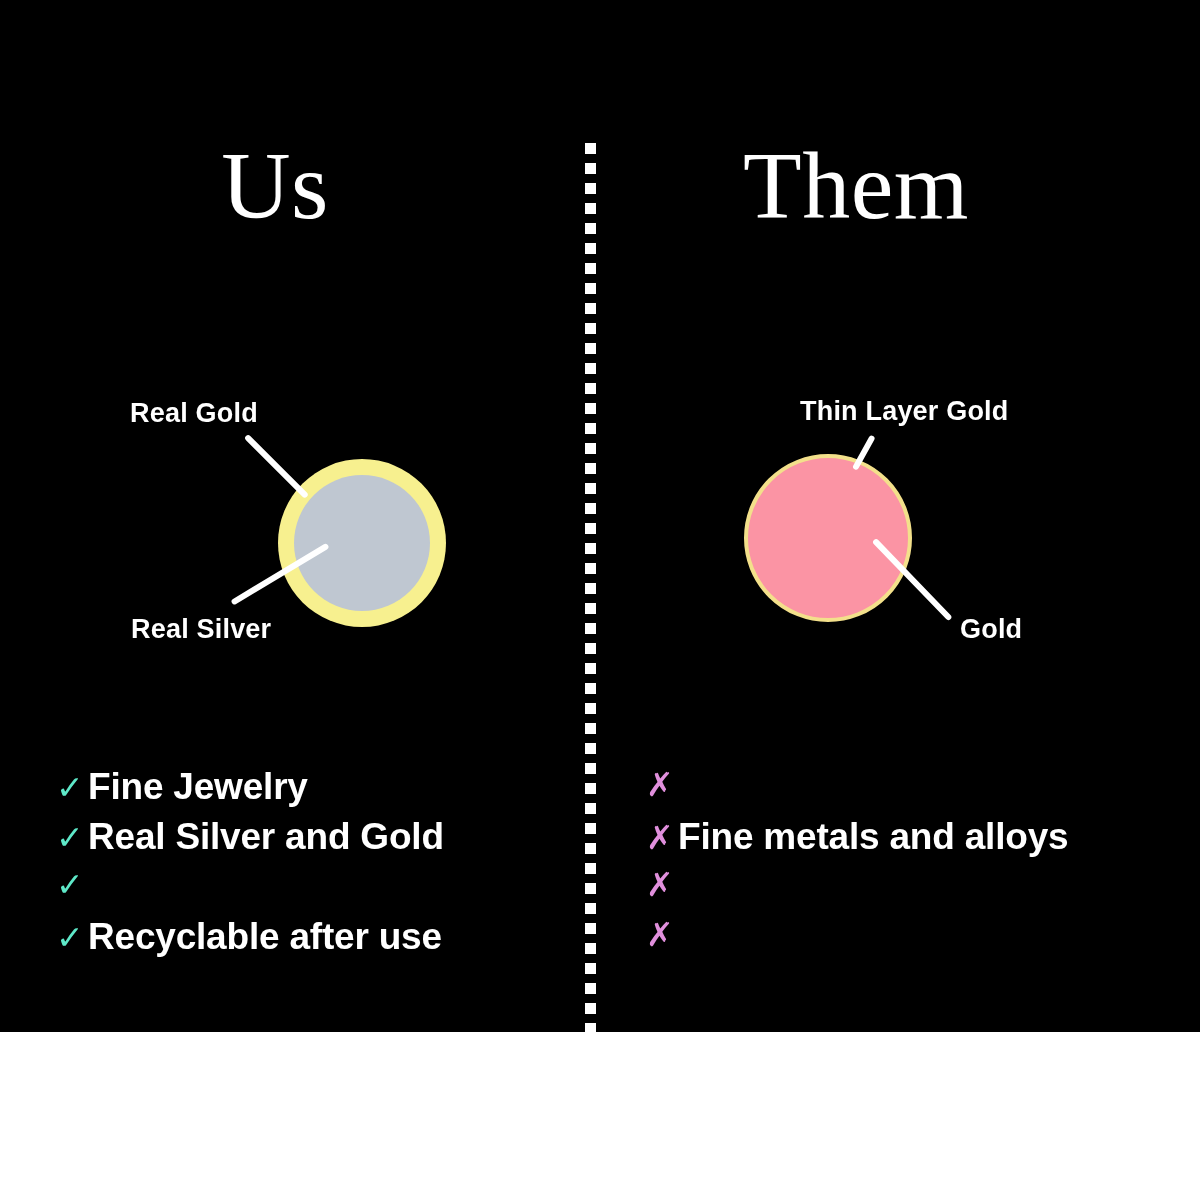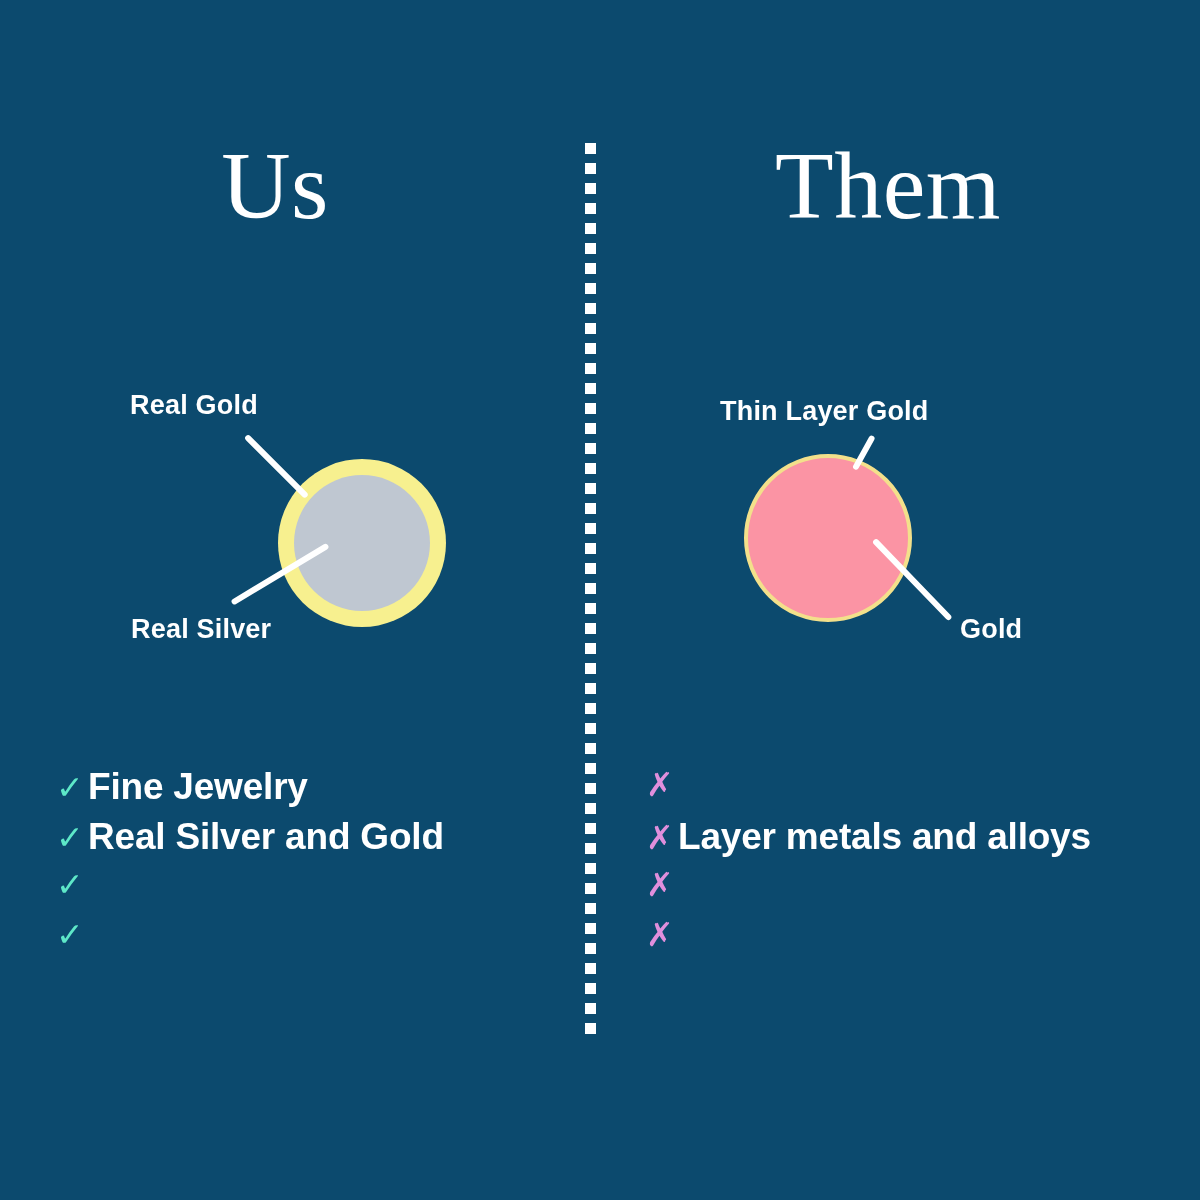--- a/index.html
+++ b/index.html
@@ -8,41 +8,41 @@
   }
   body {
     width: 1200px;
     height: 1200px;
     overflow: hidden;
     font-family: "Liberation Sans", sans-serif;
   }
   #page {
     position: relative;
     width: 1200px;
-    height: 1200px;
-    background: #0c4a6e;
+    height: 1032px;
+    background: #000000;
     overflow: hidden;
   }
 
   
   .heading {
     position: absolute;
     top: 138px;
     width: 560px;
     text-align: center;
     font-family: "Liberation Serif", "DejaVu Serif", serif;
     font-size: 96px;
     line-height: 1.0;
     color: #FFFFFF;
     font-weight: 400;
     letter-spacing: 0.5px;
     white-space: nowrap;
   }
   .heading.left  { left: -5px; }
-  .heading.right { left: 608px; text-align: center; }
+  .heading.right { left: 576px; text-align: center; }
 
   
   .divider {
     position: absolute;
     left: 585px;
     top: 143px;
     width: 11px;
     height: 908px;
   }
   .divider .dot {
@@ -96,23 +96,23 @@
   
   .dlabel {
     position: absolute;
     font-family: "Liberation Sans", sans-serif;
     font-weight: bold;
     font-size: 27px;
     color: #FFFFFF;
     white-space: nowrap;
     letter-spacing: 0.2px;
   }
-  .dlabel.real-gold       { left: 130px; top: 390px; text-align: center; }
+  .dlabel.real-gold       { left: 130px; top: 398px; text-align: center; }
   .dlabel.real-silver     { left: 131px; top: 614px; }
-  .dlabel.thin-layer-gold { left: 720px; top: 396px; }
+  .dlabel.thin-layer-gold { left: 800px; top: 396px; }
   .dlabel.alloy           { left: 960px; top: 614px; }
 
   
   .list {
     position: absolute;
     top: 768px;
   }
   .list.left  { left: 56px; }
   .list.right { left: 646px; }
 
@@ -221,30 +221,31 @@
     </div>
     <div class="list-item">
       <span class="mark check">✓</span>
       <span class="item-text">Real Silver and Gold</span>
     </div>
     <div class="list-item">
       <span class="mark check">✓</span>
     </div>
     <div class="list-item">
       <span class="mark check">✓</span>
+      <span class="item-text">Recyclable after use</span>
     </div>
   </div>
 
   <div class="list right">
     <div class="list-item">
       <span class="mark cross">✗</span>
     </div>
     <div class="list-item">
       <span class="mark cross">✗</span>
-      <span class="item-text">Layer metals and alloys</span>
+      <span class="item-text">Fine metals and alloys</span>
     </div>
     <div class="list-item">
       <span class="mark cross">✗</span>
     </div>
     <div class="list-item">
       <span class="mark cross">✗</span>
     </div>
   </div>
 
 </div>

